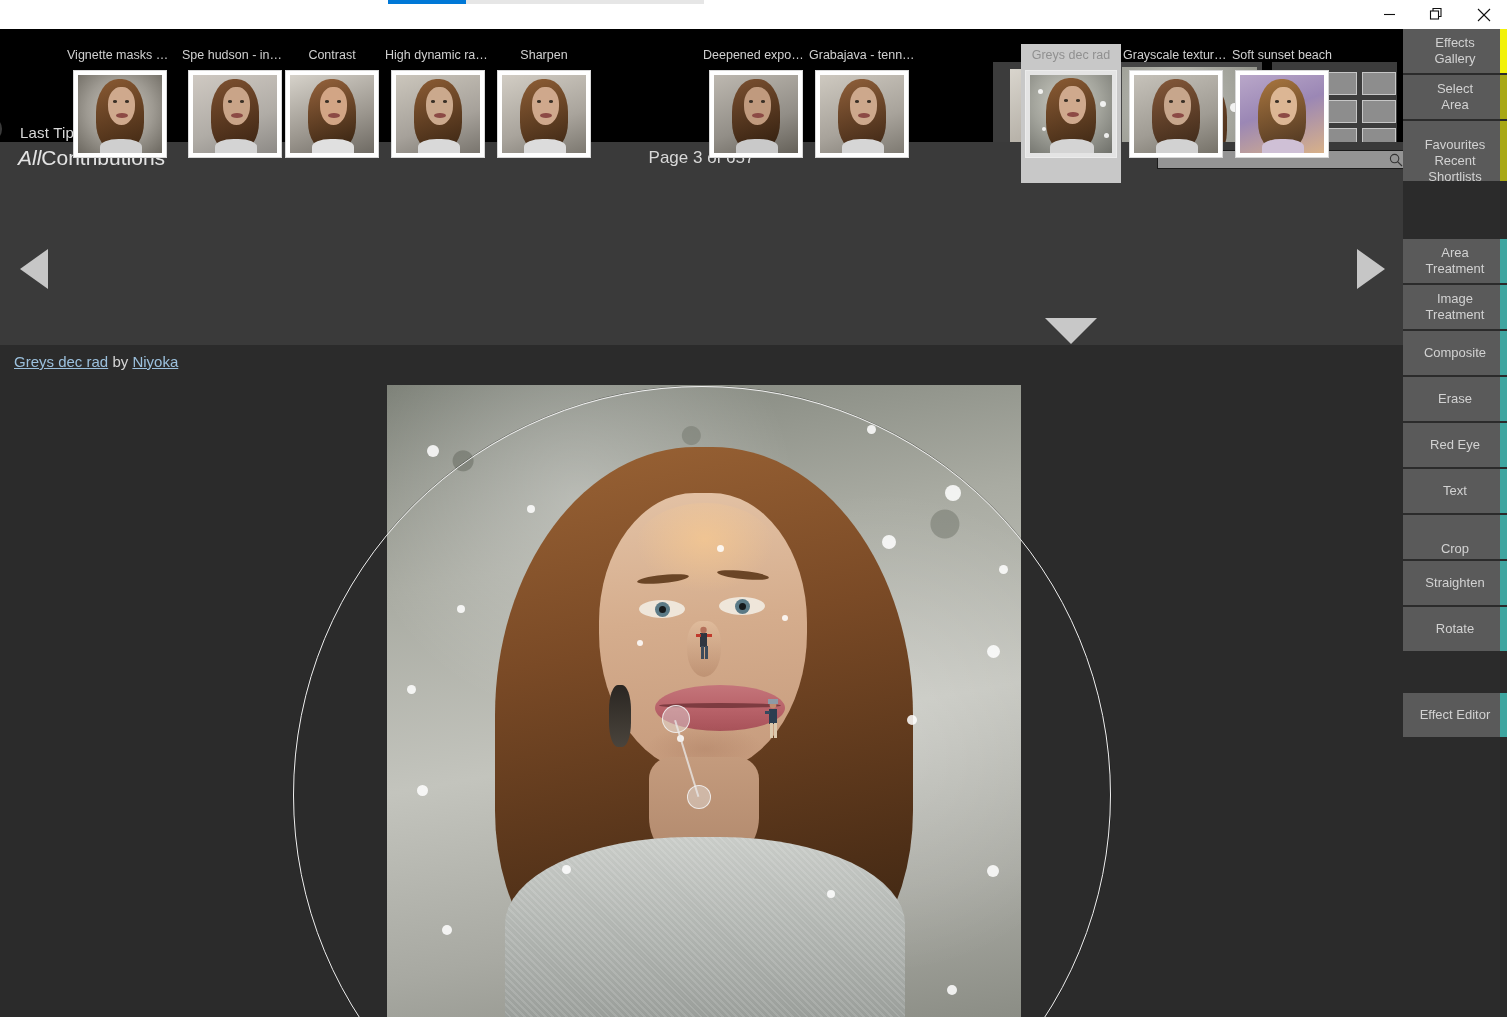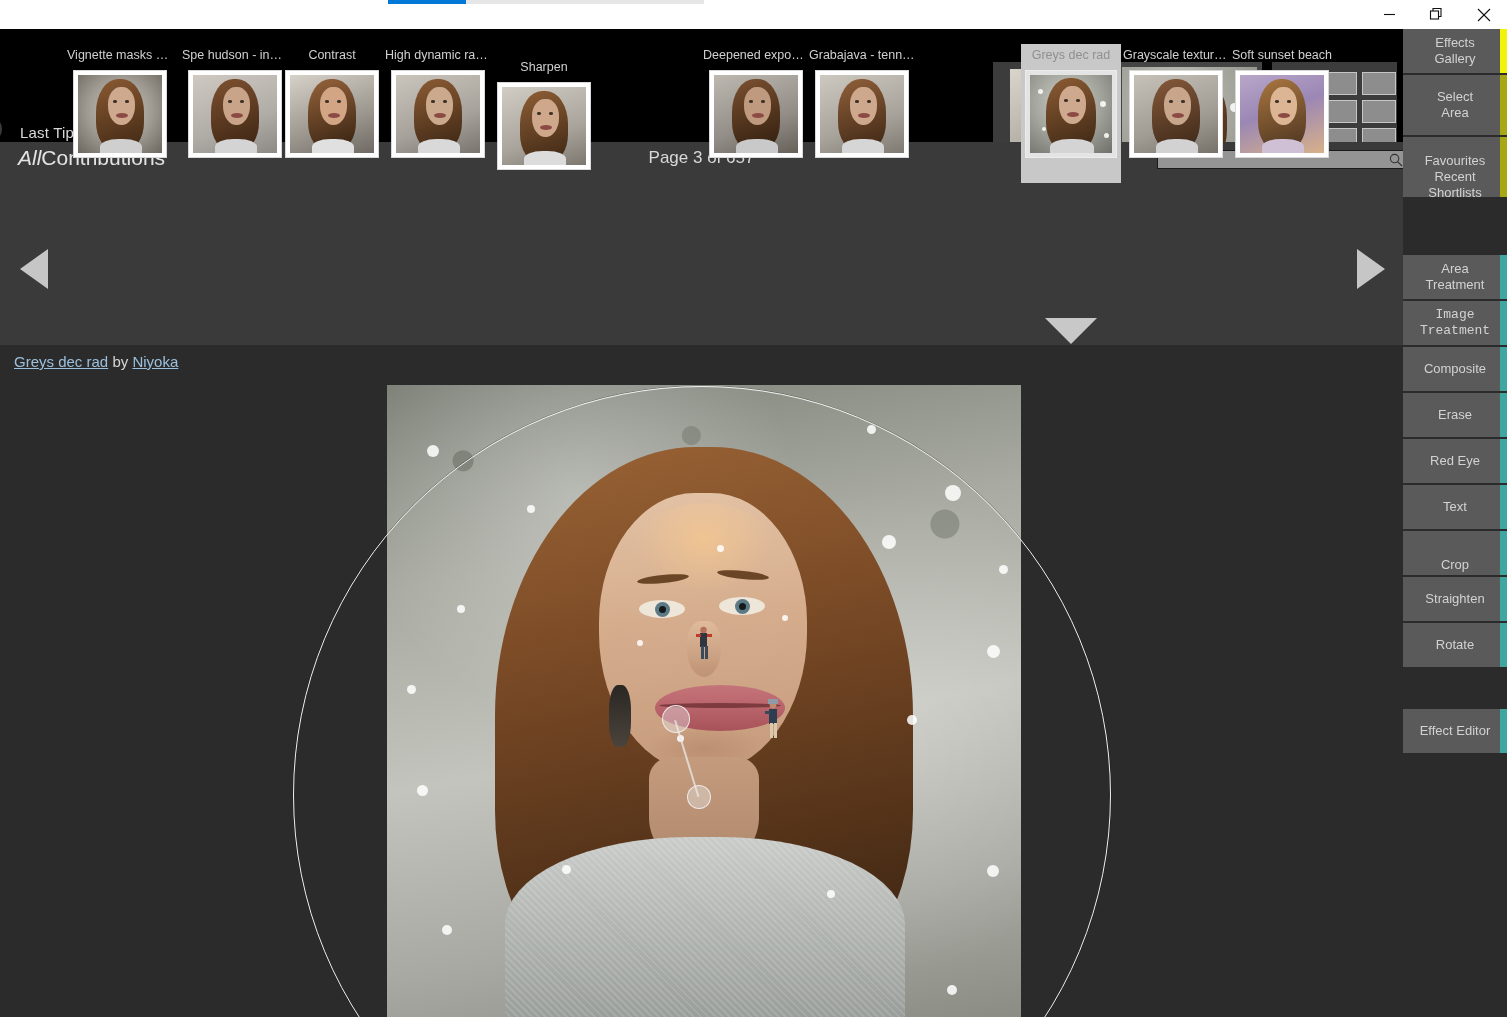--- a/index.html
+++ b/index.html
@@ -329,21 +329,21 @@
           <div class="hair" style="left:18px; top:4px; width:48px; height:72px; background:linear-gradient(160deg,#8c5c34,#3a2513);"></div>
           <div class="face" style="left:30px; top:12px; width:27px; height:38px; background:#cba98d;"></div>
           <div class="eyeL" style="left:35px; top:25px; width:4px; height:2.5px;"></div>
           <div class="eyeR" style="left:47px; top:25px; width:4px; height:2.5px;"></div>
           <div class="mouth" style="left:38px; top:38px; width:12px; height:5px;"></div>
           <div class="torso" style="left:22px; top:64px; width:42px; height:18px; background:#d9d9d9;"></div>
         </div>
       </div>
     </div>
 
-    <div class="thumb-cell" style="left:491px; top:48px; width:106px; height:130px;margin-top:12px;">
+    <div class="thumb-cell" style="left:491px; top:48px; width:106px; height:130px;">
       <div class="thumb-label">Sharpen</div>
       <div class="thumb-img">
         <div class="pi" style="width:100%;height:100%;">
           <div class="bg" style="background:linear-gradient(160deg,#d2cdc4,#a9a49c 60%,#7c7870 100%);"></div>
           <div class="hair" style="left:18px; top:4px; width:48px; height:72px; background:linear-gradient(160deg,#8e5e35,#3c2614);"></div>
           <div class="face" style="left:30px; top:12px; width:27px; height:38px; background:#cfa88c;"></div>
           <div class="eyeL" style="left:35px; top:25px; width:4px; height:2.5px;"></div>
           <div class="eyeR" style="left:47px; top:25px; width:4px; height:2.5px;"></div>
           <div class="mouth" style="left:38px; top:38px; width:12px; height:5px;"></div>
           <div class="torso" style="left:22px; top:64px; width:42px; height:18px; background:#dcdcdc;"></div>
@@ -544,39 +544,39 @@
   <div class="handle-line" style="left:676px; top:720px; width:80px; height:2px; transform:rotate(73deg);"></div>
   <div class="handle" style="left:662px; top:705px; width:28px; height:28px;"></div>
   <div class="handle" style="left:687px; top:785px; width:24px; height:24px;"></div>
 
   <div class="sidebar" id="sidebar">
       <div class="sb-item" style="height: 44px;">
         <span style="white-space: pre-line;">Effects
 Gallery</span>
         <span class="accent" style="background: rgb(242, 242, 10);"></span>
       </div>
-      <div class="sb-item" style="height: 60px;">
+      <div class="sb-item" style="height: 44px;">
         <span style="white-space: pre-line;">Select
 Area</span>
         <span class="accent" style="background: rgb(168, 168, 21);"></span>
       </div>
       <div class="sb-item" style="height: 60px;">
         <span style="white-space: pre-line; margin-top: 19px;">Favourites
 Recent
 Shortlists</span>
         <span class="accent" style="background: rgb(168, 168, 21);"></span>
       </div>
       <div class="sb-gap" style="height: 56px;"></div>
       <div class="sb-item" style="height: 44px;">
         <span style="white-space: pre-line;">Area
 Treatment</span>
         <span class="accent" style="background: rgb(63, 166, 160);"></span>
       </div>
       <div class="sb-item" style="height: 44px;">
-        <span style="white-space: pre-line; font-family: Liberation Mono, monospace;">Image
+        <span style="white-space: pre-line;">Image
 Treatment</span>
         <span class="accent" style="background: rgb(63, 166, 160);"></span>
       </div>
       <div class="sb-item" style="height: 44px;">
         <span style="white-space: pre-line;">Composite</span>
         <span class="accent" style="background: rgb(63, 166, 160);"></span>
       </div>
       <div class="sb-item" style="height: 44px;">
         <span style="white-space: pre-line;">Erase</span>
         <span class="accent" style="background: rgb(63, 166, 160);"></span>

